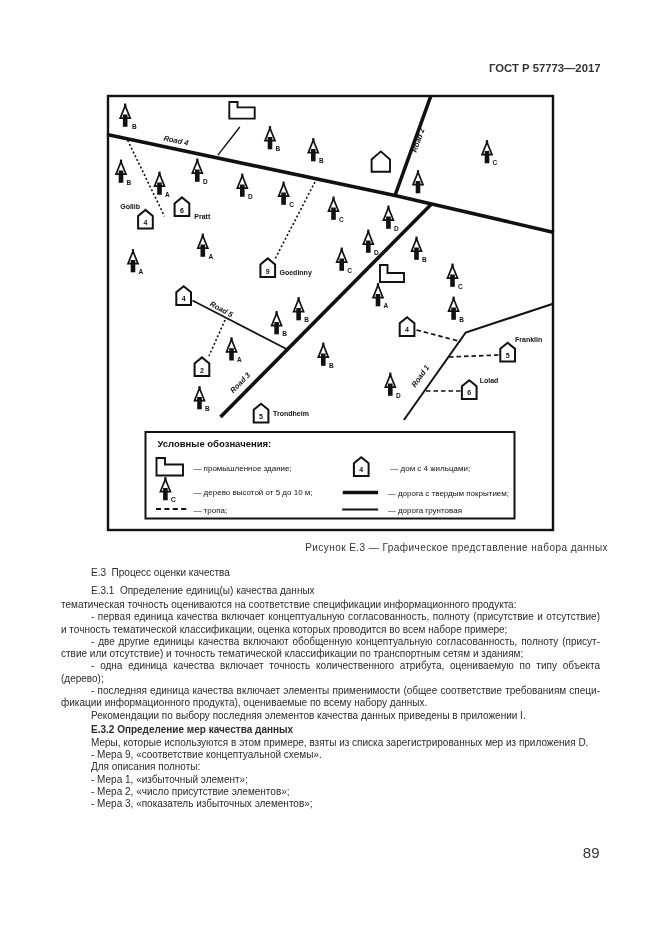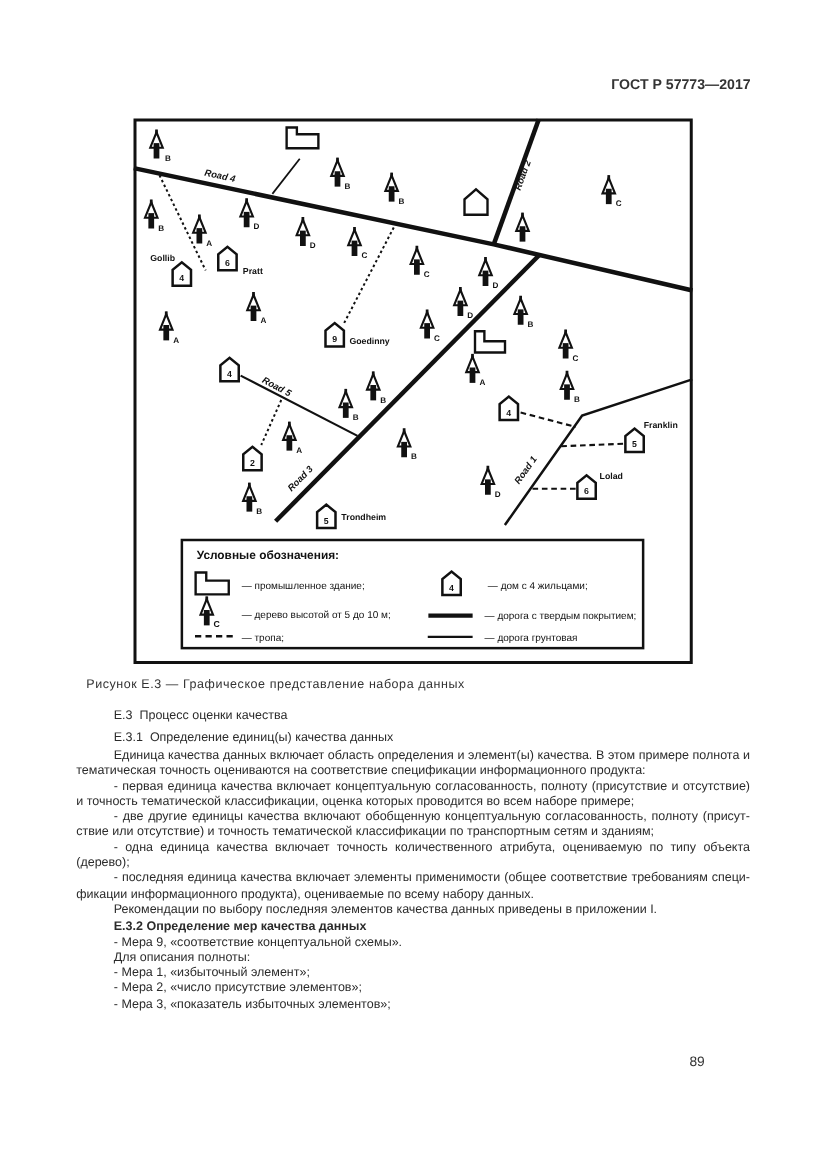--- a/index.html
+++ b/index.html
@@ -1,27 +1,27 @@
 <!DOCTYPE html>
 <html><head><meta charset="utf-8">
 <style>
 html,body{margin:0;padding:0}
 *{-webkit-font-smoothing:antialiased}
 body{width:661px;height:936px;position:relative;background:#fff;overflow:hidden;
      font-family:"Liberation Sans",sans-serif;color:#262626}
 .abs{position:absolute}
 .hdr{position:absolute;top:62px;left:489px;width:110px;font-size:11.3px;font-weight:bold;
      white-space:nowrap;color:#333}
-.cap{position:absolute;top:542px;left:69px;width:539px;text-align:left;font-size:10px;letter-spacing:0.45px;color:#333}
+.cap{position:absolute;top:542px;left:69px;width:539px;text-align:right;font-size:10px;letter-spacing:0.45px;color:#333}
 .h1{position:absolute;left:61px;font-size:10px;font-weight:normal;text-indent:30px;white-space:nowrap;color:#2b2b2b}
 .txt{position:absolute;left:61px;top:599px;width:539px;font-size:10px;line-height:12.3px;color:#2b2b2b}
 .txt div{height:12.3px;white-space:nowrap}
 .j{text-align:justify;text-align-last:justify;white-space:normal!important;word-spacing:0}
 .in{text-indent:30px}
-.pg{position:absolute;top:843.5px;left:551.5px;width:48px;font-size:11px;color:#333}
+.pg{position:absolute;top:843.5px;left:551.5px;width:48px;text-align:right;font-size:15px;color:#333}
 </style></head>
 <body>
 <div class="hdr">ГОСТ Р 57773—2017</div>
 
 <svg class="abs" style="left:0;top:0" width="661" height="936" viewBox="0 0 661 936">
 <defs>
 <g id="tr">
  <path d="M0,-13.2 L5,-0.85 L-5,-0.85 Z" fill="#fff" stroke="#111" stroke-width="1.7"></path>
  <path d="M0,-15.4 L0,-11.8" stroke="#111" stroke-width="2.2" fill="none"></path>
  <rect x="-2.3" y="-4.5" width="4.6" height="12.3" fill="#111"></rect>
@@ -192,32 +192,32 @@
 <text x="387.7" y="495.5">— дорога с твердым покрытием;</text>
 <text x="387.7" y="512.5">— дорога грунтовая</text>
 </g>
 </svg>
 
 <div class="cap">Рисунок Е.3 — Графическое представление набора данных</div>
 <div class="h1" style="top:567px">Е.3&nbsp; Процесс оценки качества</div>
 <div class="h1" style="top:585px">Е.3.1&nbsp; Определение единиц(ы) качества данных</div>
 
 <div class="txt">
-<div class="j in">Единица качества данных включает область определения и элемент(ы) качества. В этом примере полнота и</div>
 <div>тематическая точность оцениваются на соответствие спецификации информационного продукта:</div>
 <div class="j in">- первая единица качества включает концептуальную согласованность, полноту (присутствие и отсутствие)</div>
 <div>и точность тематической классификации, оценка которых проводится во всем наборе примере;</div>
 <div class="j in">- две другие единицы качества включают обобщенную концептуальную согласованность, полноту (присут-</div>
 <div>ствие или отсутствие) и точность тематической классификации по транспортным сетям и зданиям;</div>
 <div class="j in">- одна единица качества включает точность количественного атрибута, оцениваемую по типу объекта</div>
 <div>(дерево);</div>
 <div class="j in">- последняя единица качества включает элементы применимости (общее соответствие требованиям специ-</div>
 <div>фикации информационного продукта), оцениваемые по всему набору данных.</div>
 <div class="in">Рекомендации по выбору последняя элементов качества данных приведены в приложении I.</div>
 <div class="in" style="font-weight:bold;margin-top:2px">Е.3.2 Определение мер качества данных</div>
+<div class="in" style="margin-top:0.6px">Меры, которые используются в этом примере, взяты из списка зарегистрированных мер из приложения D.</div>
 <div class="in">- Мера 9, «соответствие концептуальной схемы».</div>
 <div class="in">Для описания полноты:</div>
 <div class="in">- Мера 1, «избыточный элемент»;</div>
 <div class="in">- Мера 2, «число присутствие элементов»;</div>
 <div class="in">- Мера 3, «показатель избыточных элементов»;</div>
 </div>
 
 <div class="pg">89</div>
 
 </body></html>

